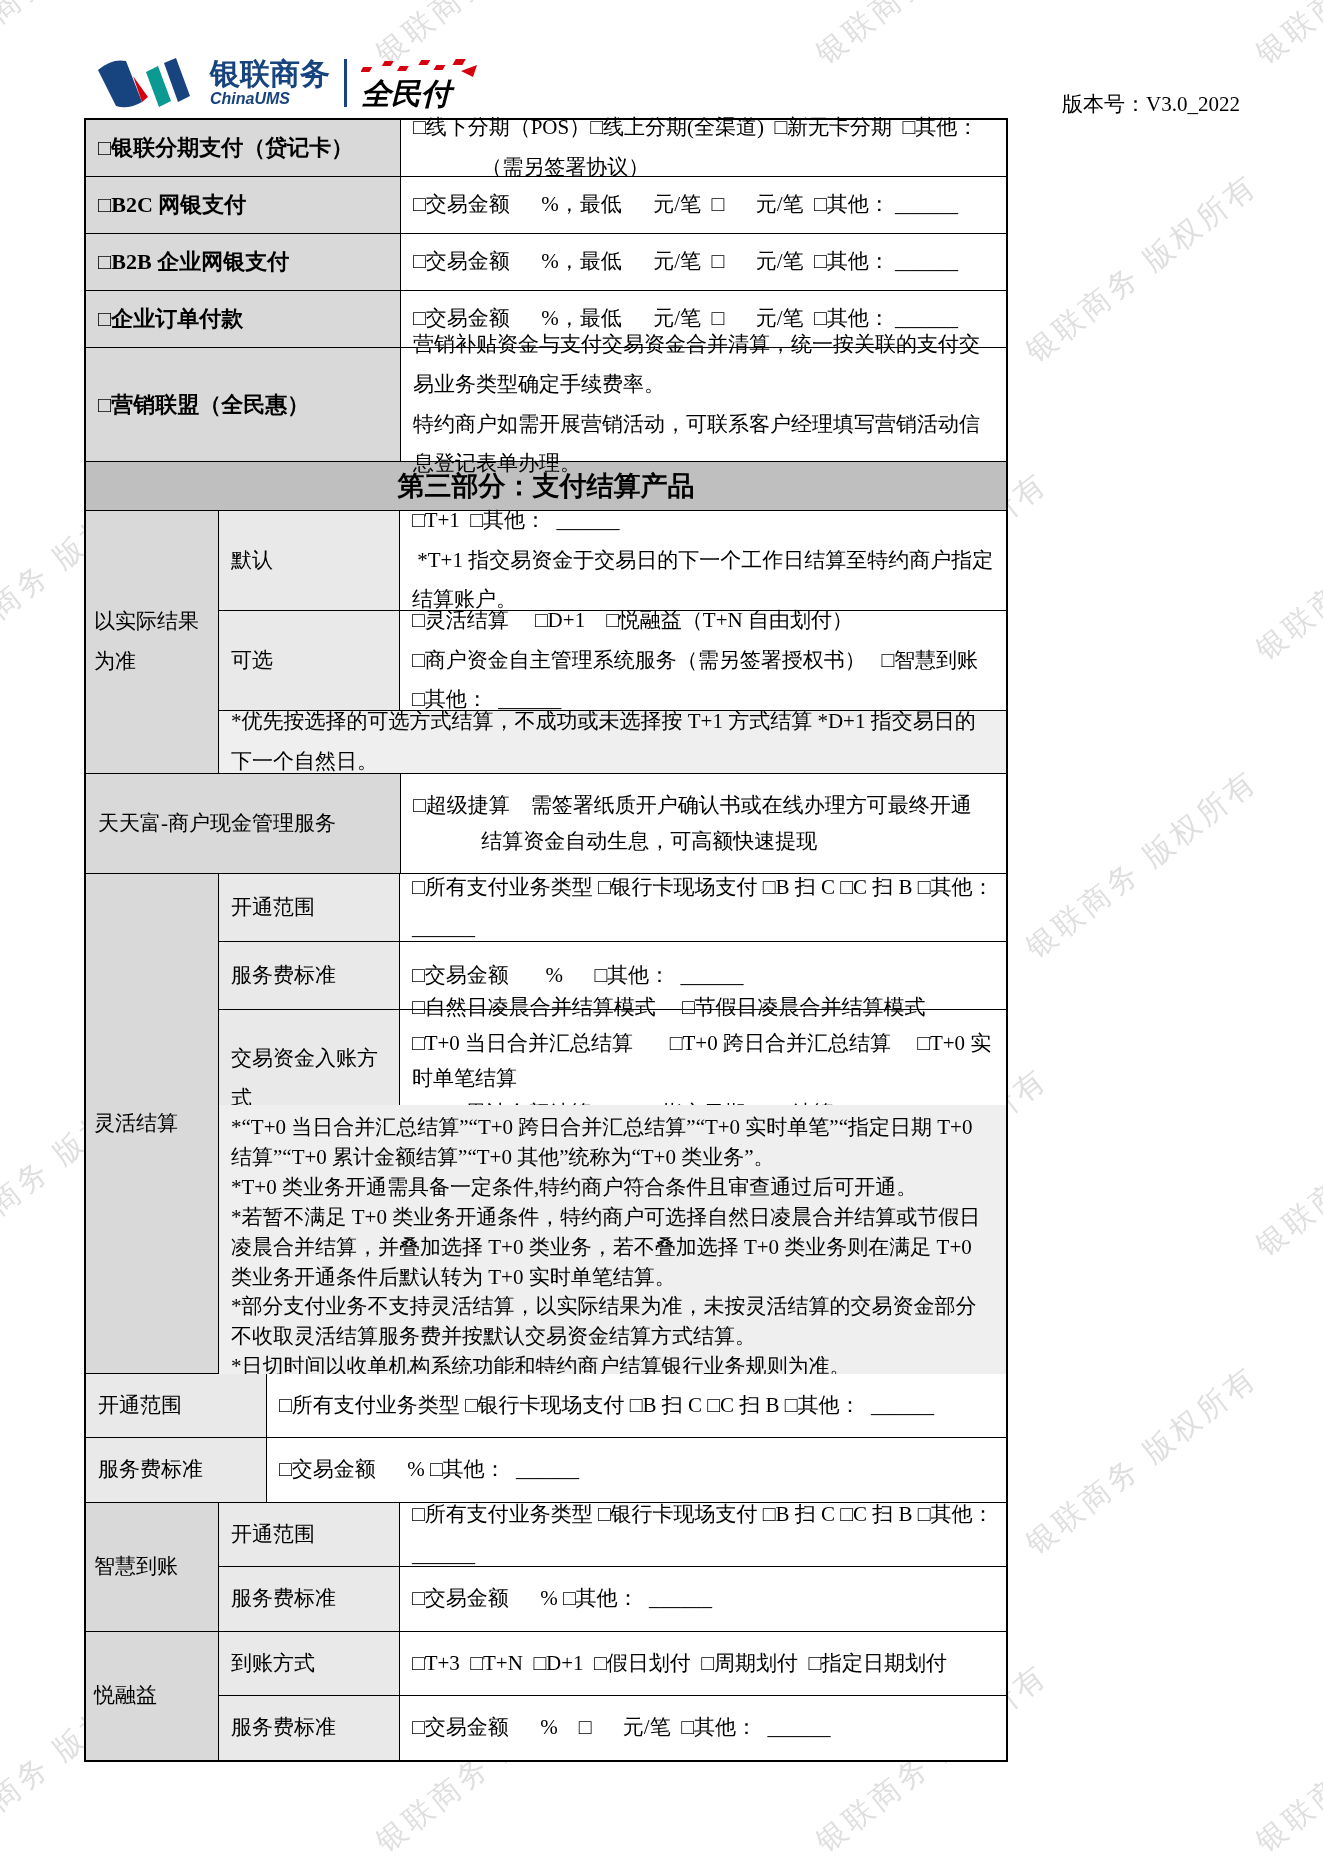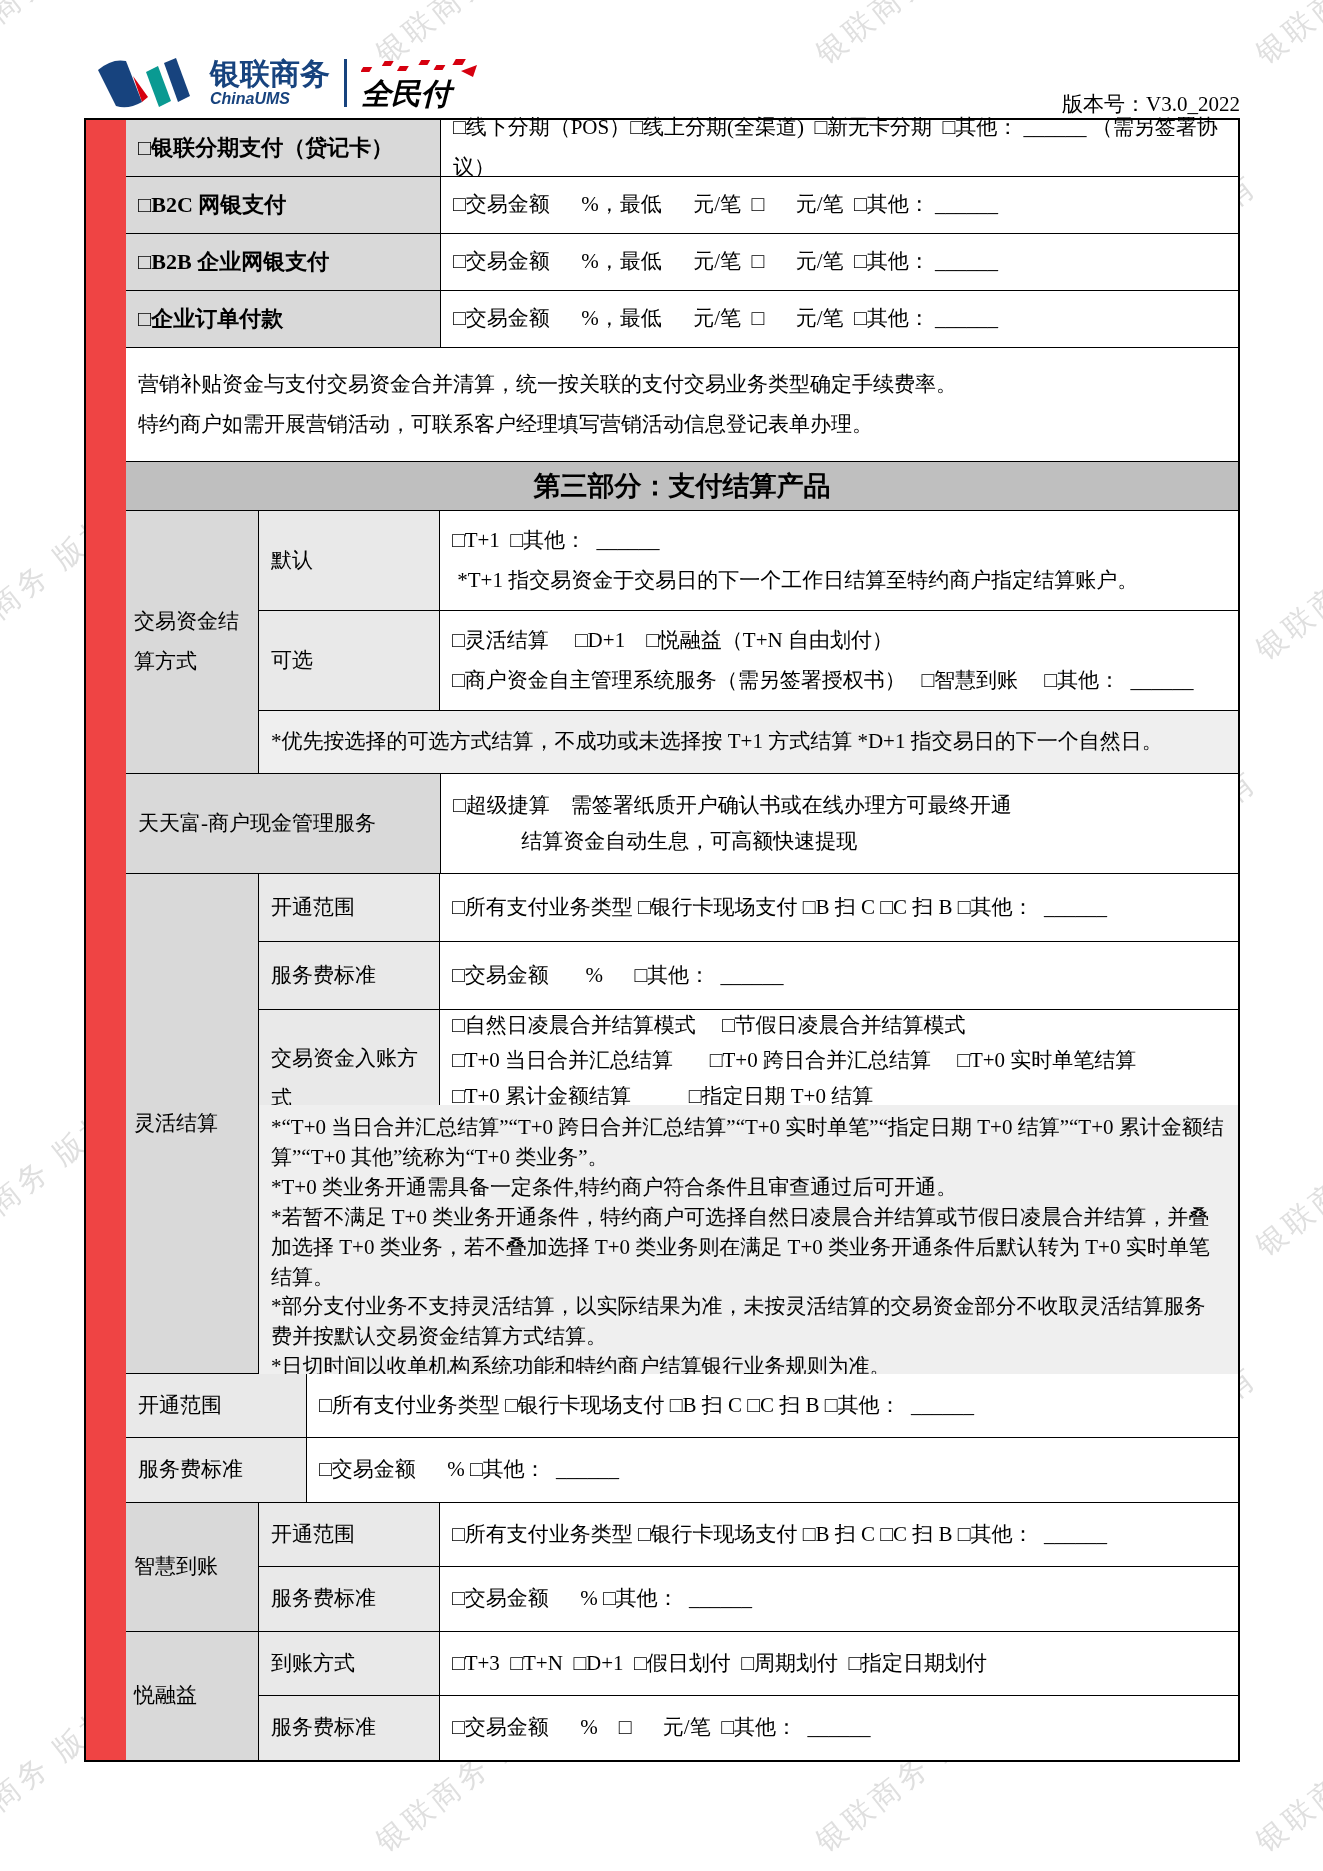--- a/index.html
+++ b/index.html
@@ -13,21 +13,21 @@
   
   .doc-header{position:absolute;left:92px;top:56px;width:1150px;height:60px;}
   .logo-wrap{display:flex;align-items:center;gap:14px;}
   .logo-text-cn{font-family:"Liberation Sans",sans-serif;font-weight:bold;font-size:30px;color:#17437e;line-height:1;}
   .logo-text-en{font-family:"Liberation Sans",sans-serif;font-style:italic;font-weight:bold;font-size:16px;color:#17437e;line-height:1;margin-top:2px;}
   .logo-divider{width:3px;height:48px;background:#17437e;}
   .qmf{display:flex;flex-direction:column;align-items:flex-start;}
   .qmf-text{font-family:"Liberation Sans",sans-serif;font-style:italic;font-weight:bold;font-size:30px;color:#000000;line-height:1;}
   .version{position:absolute;right:2px;top:34px;font-size:21px;}
   
-  .tbl{position:absolute;left:84px;top:118px;width:1156px;border:2px solid #000;box-sizing:border-box;background:#ef4444;padding-left:40px;}
+  .tbl{position:absolute;left:84px;top:118px;width:924px;border:2px solid #000;box-sizing:border-box;background:#ef4444;}
   .trow{display:flex;border-bottom:1px solid #000;box-sizing:border-box;}
   .trow:last-child{border-bottom:none;}
   .cell{box-sizing:border-box;display:flex;align-items:center;padding:4px 12px;
         white-space:pre-wrap;font-size:21px;line-height:1.9;}
   .lab{background:#d9d9d9;border-right:1px solid #000;flex:0 0 315px;}
   .lab-b{font-weight:bold;font-size:22px;}
   .leftcol{background:#d9d9d9;border-right:1px solid #000;flex:0 0 133px;padding:4px 8px;line-height:1.9;}
   .subcol{background:#e9e9e9;border-right:1px solid #000;flex:0 0 181px;}
   .cont{flex:1 1 auto;background:#fff;}
   .stack{flex:1 1 auto;display:flex;flex-direction:column;border-radius:13px;}
@@ -120,30 +120,31 @@
       </div>
       <div class="trow h57">
         <div class="cell lab lab-b">□B2B 企业网银支付</div>
         <div class="cell cont">□交易金额      %，最低      元/笔  □      元/笔  □其他： ______</div>
       </div>
       <div class="trow h57">
         <div class="cell lab lab-b">□企业订单付款</div>
         <div class="cell cont">□交易金额      %，最低      元/笔  □      元/笔  □其他： ______</div>
       </div>
       <div class="trow h114">
+        <div class="cell lab lab-b">□营销联盟（全民惠）</div>
         <div class="cell cont">营销补贴资金与支付交易资金合并清算，统一按关联的支付交易业务类型确定手续费率。
 特约商户如需开展营销活动，可联系客户经理填写营销活动信息登记表单办理。</div>
       </div>
 
       <div class="sechead">
         <span>第三部分：支付结算产品</span>
       </div>
 
       <div class="trow">
-        <div class="cell leftcol">交易资金结算方式</div>
+        <div class="cell leftcol">以实际结果为准</div>
         <div class="stack">
           <div class="trow h100">
             <div class="cell subcol">默认</div>
             <div class="cell cont">□T+1  □其他：  ______
  *T+1 指交易资金于交易日的下一个工作日结算至特约商户指定结算账户。</div>
           </div>
           <div class="trow h100">
             <div class="cell subcol">可选</div>
             <div class="cell cont">□灵活结算     □D+1    □悦融益（T+N 自由划付）
 □商户资金自主管理系统服务（需另签署授权书）   □智慧到账     □其他：  ______</div>

